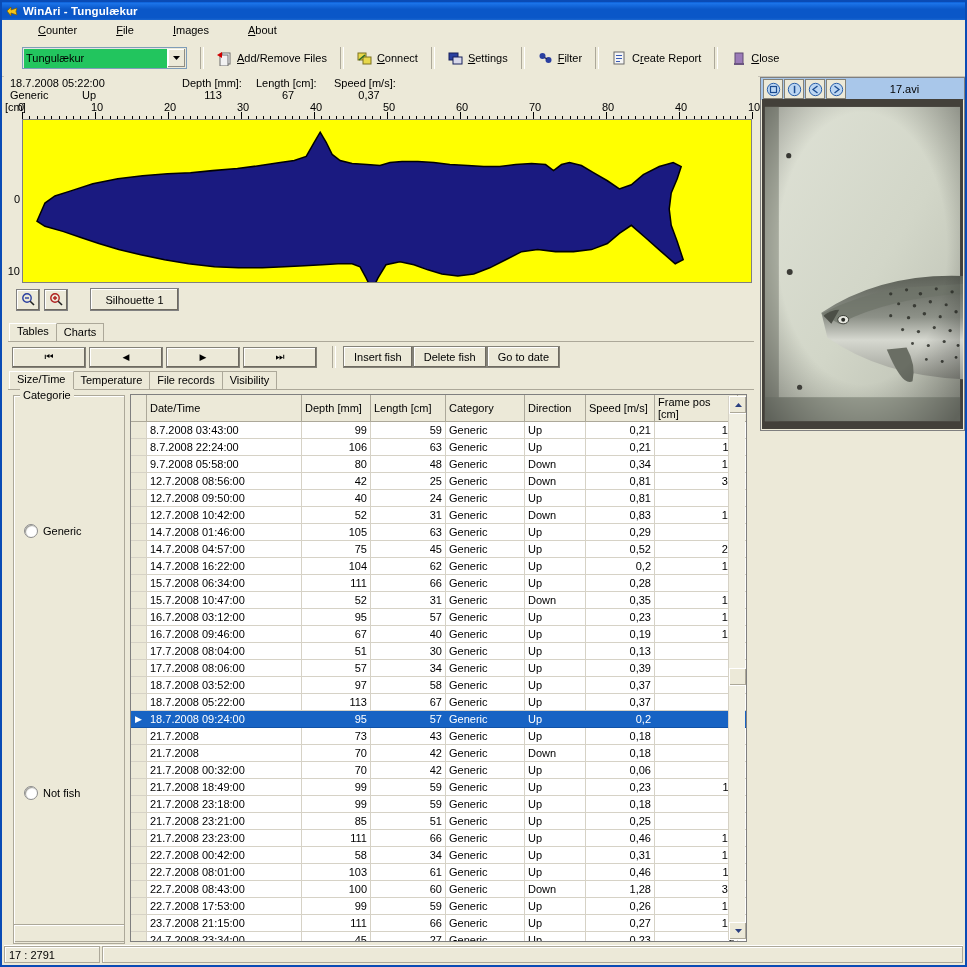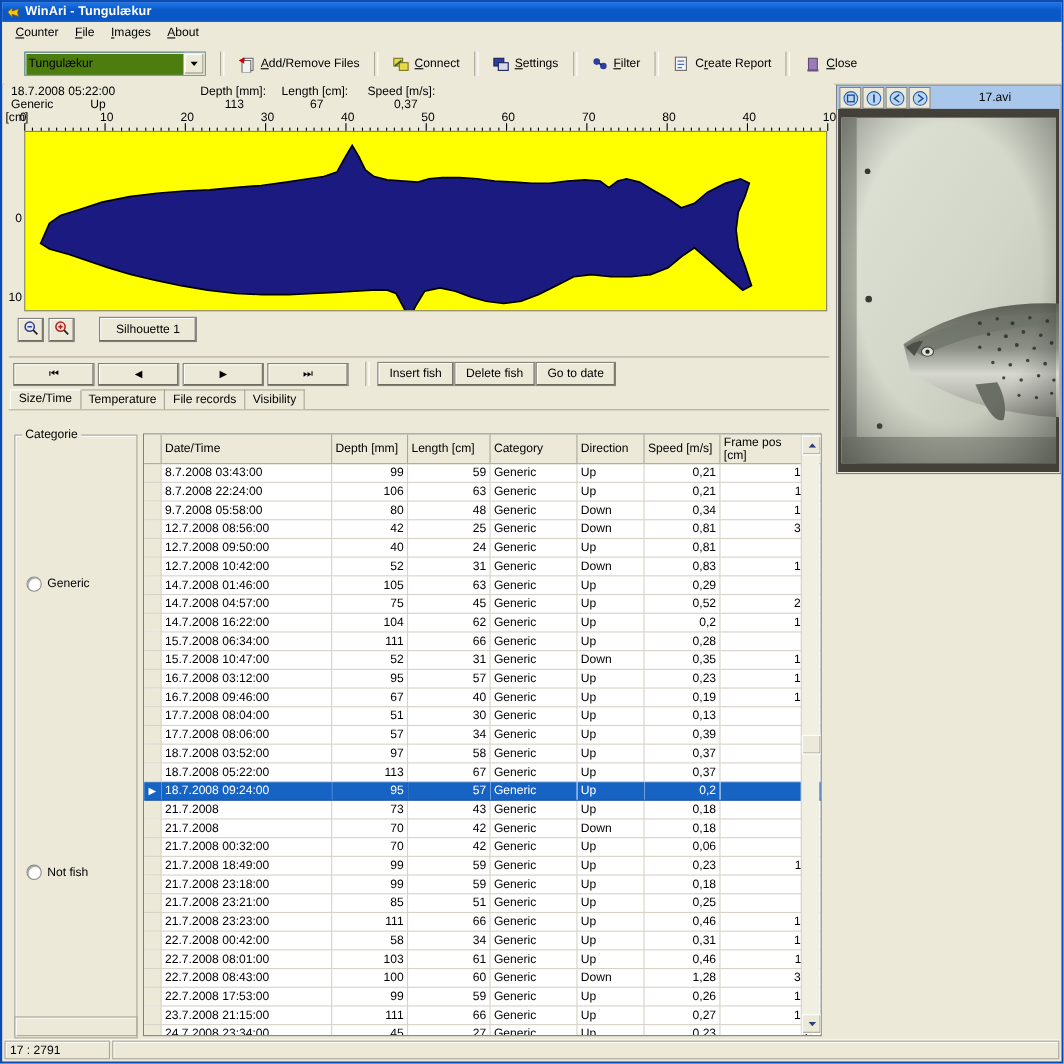--- a/index.html
+++ b/index.html
@@ -15,26 +15,26 @@
        border:2px solid #0a4bb5;background:#ece9d8;}
   
   .titlebar{height:18px;display:flex;align-items:center;
      background:linear-gradient(180deg,#0b5fd6 0%,#1b73e8 8%,#0a57c8 40%,#0a57c8 88%,#1a66cf 100%);
      color:#fff;font-weight:bold;font-size:11.5px;padding-left:3px;}
   .title-icon{width:14px;height:13px;margin-right:4px;position:relative;flex:0 0 auto;}
   .titlebar-text{white-space:nowrap;letter-spacing:.1px;}
   
   .menubar{height:19px;display:flex;align-items:center;background:#ece9d8;
      padding-left:6px;border-bottom:1px solid #ece9d8;}
-  .menu-item{padding:2px 9px 2px 6px;font-size:11px;cursor:default;}
+  .menu-item{padding:2px 9px 2px 6px;font-size:11px;cursor:default;margin-left:24px;}
   .menu-item u{text-decoration:underline;}
   
   .toolbar{height:32px;display:flex;align-items:center;background:#ece9d8;
      padding:2px 4px;border-bottom:1px solid #c6c2b6;gap:2px;}
-  .combo{width:163px;height:20px;background:#4d7c0f;border:1px solid #7f9db9;
+  .combo{width:163px;height:20px;background:#22c55e;border:1px solid #7f9db9;
      display:flex;align-items:center;font-size:11px;margin-left:16px;margin-right:8px;
      box-shadow:inset 1px 1px 0 #e5e5e5;}
   .combo .cval{flex:1;padding-left:3px;white-space:nowrap;overflow:hidden;}
   .combo .cbtn{width:17px;height:18px;background:#ece9d8;border:1px solid #ece9d8;
      border-left:1px solid #fff;display:flex;align-items:center;justify-content:center;
      box-shadow:inset -1px -1px 0 #908c82, inset 1px 1px 0 #fff;}
   .sep{width:2px;height:22px;border-left:1px solid #aca899;border-right:1px solid #fff;margin:0 3px;}
   .tbtn{height:24px;display:flex;align-items:center;gap:4px;padding:0 7px;
      background:#ece9d8;border:1px solid transparent;font-size:11px;white-space:nowrap;cursor:default;}
   .tbtn .tico{width:16px;height:15px;position:relative;flex:0 0 auto;}
@@ -406,20 +406,24 @@
           </svg>
         </span>
       </div>
       <div class="silbtn">
         <span>Silhouette 1</span>
       </div>
     </div>
   </div>
 
   <div style="position:absolute;left:2px;top:322px;width:754px;">
+    <div class="tabstrip">
+      <div class="tab sel"><span>Tables</span></div>
+      <div class="tab"><span>Charts</span></div>
+    </div>
     <div class="tabline"></div>
 
     <div class="navbar">
       <div class="navbtn">
           <span style="font-size:10px;">⏮</span>
         </div>
       <div class="navgap"></div>
       <div class="navbtn">
           <span style="font-size:9px;">◀</span>
         </div>

